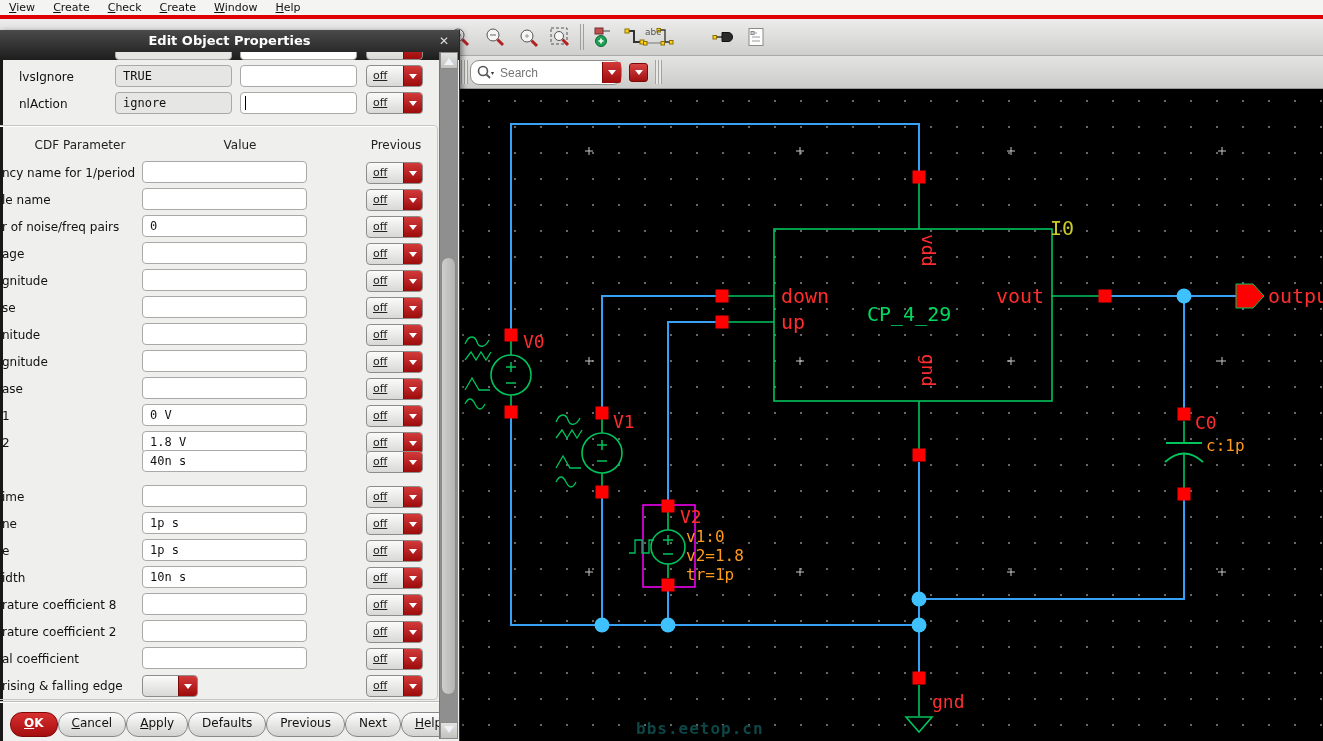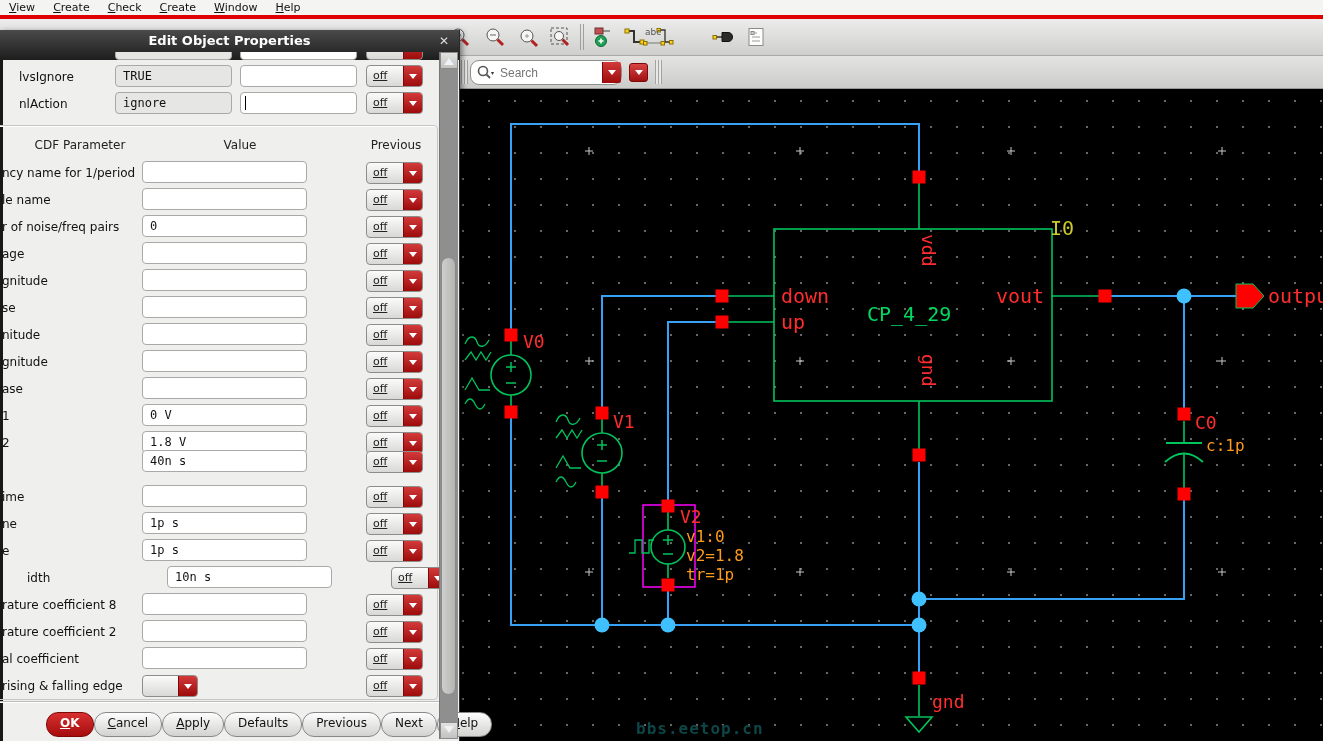--- a/index.html
+++ b/index.html
@@ -42,21 +42,21 @@
   .dd{position:absolute;width:57px;height:22px;border:1px solid #8d8d8b;border-radius:4px;background:linear-gradient(#fbfbfb,#d8d8d6);display:flex;box-sizing:border-box;overflow:hidden;}
   .dd-label{flex:1;font-size:11px;color:#222;padding:3px 0 0 6px;font-weight:normal;font-style:normal;text-decoration:underline;}
   .dd-btn{width:18px;background:linear-gradient(#d33a3a,#9d0b0b);border-left:1px solid #7d0808;display:flex;align-items:center;justify-content:center;}
   .gbox{position:absolute;left:-8px;top:95px;width:444px;height:573px;border:1px solid #c6c6c4;border-radius:4px;box-shadow:inset 0 1px 0 #fff;}
   .hdr{position:absolute;top:108px;font-size:12px;color:#222;text-align:center;}
   .prow{position:absolute;left:0;width:438px;height:27px;}
   .plabel{position:absolute;left:2px;top:6px;font-size:12px;color:#111;white-space:nowrap;}
   .pfield{left:142px;top:1px;width:165px;}
   .caret{position:absolute;background:#000;width:1px;height:14px;}
   .bsep{position:absolute;left:0;top:671px;width:440px;border-top:1px solid #bcbcba;box-shadow:0 1px 0 #fff;}
-  .btnrow{position:absolute;left:0;top:682px;width:440px;height:25px;display:flex;justify-content:space-between;padding:0 10px;box-sizing:border-box;margin-left:36px;}
+  .btnrow{position:absolute;left:0;top:682px;width:440px;height:25px;display:flex;justify-content:space-between;padding:0 10px;box-sizing:border-box;}
   .pill{height:23px;border:1px solid #88888a;border-radius:12px;background:linear-gradient(#fdfdfd,#d2d2d0);font-size:12px;color:#111;
         padding:0 13px;line-height:21px;cursor:default;white-space:nowrap;}
   .pill-ok{background:linear-gradient(#d83030,#a50d0d);border-color:#7d0808;color:#fff;font-weight:bold;}
   
   .sbar{position:absolute;right:1px;top:22px;width:18px;height:687px;background:#8f8f8f;border-left:1px solid #777;}
   .sb-btn{position:absolute;left:0;width:18px;height:17px;background:linear-gradient(#e2e2e0,#c2c2c0);border:1px solid #8a8a88;box-sizing:border-box;display:flex;align-items:center;justify-content:center;}
   .sb-up{top:0;} .sb-dn{bottom:0;}
   .tri-up{width:0;height:0;border:5px solid transparent;border-bottom:7px solid #eef3f8;margin-bottom:3px;}
   .tri-dn{width:0;height:0;border:5px solid transparent;border-top:7px solid #eef3f8;margin-top:3px;}
   .sb-thumb{position:absolute;left:1px;top:205px;width:15px;height:438px;background:linear-gradient(90deg,#cfcfcd,#b4b4b2);border:1px solid #8a8a88;border-radius:8px;box-sizing:border-box;}
@@ -454,21 +454,21 @@
         <div class="prow" style="top: 508px;">
           <span class="plabel">e</span>
           <input class="field pfield" value="1p s" style="position: absolute;">
           <span class="dd" style="left: 366px; top: 2px; position: absolute;">
             <b class="dd-label">off</b>
             <span class="dd-btn">
               <span class="tri-w"></span>
             </span>
           </span>
         </div>
-        <div class="prow" style="top: 535px; margin-left: 25px;">
+        <div class="prow" style="top: 535px;">
           <span class="plabel">idth</span>
           <input class="field pfield" value="10n s" style="position: absolute;">
           <span class="dd" style="left: 366px; top: 2px; position: absolute;">
             <b class="dd-label">off</b>
             <span class="dd-btn">
               <span class="tri-w"></span>
             </span>
           </span>
         </div>
         <div class="prow" style="top: 562px;">

